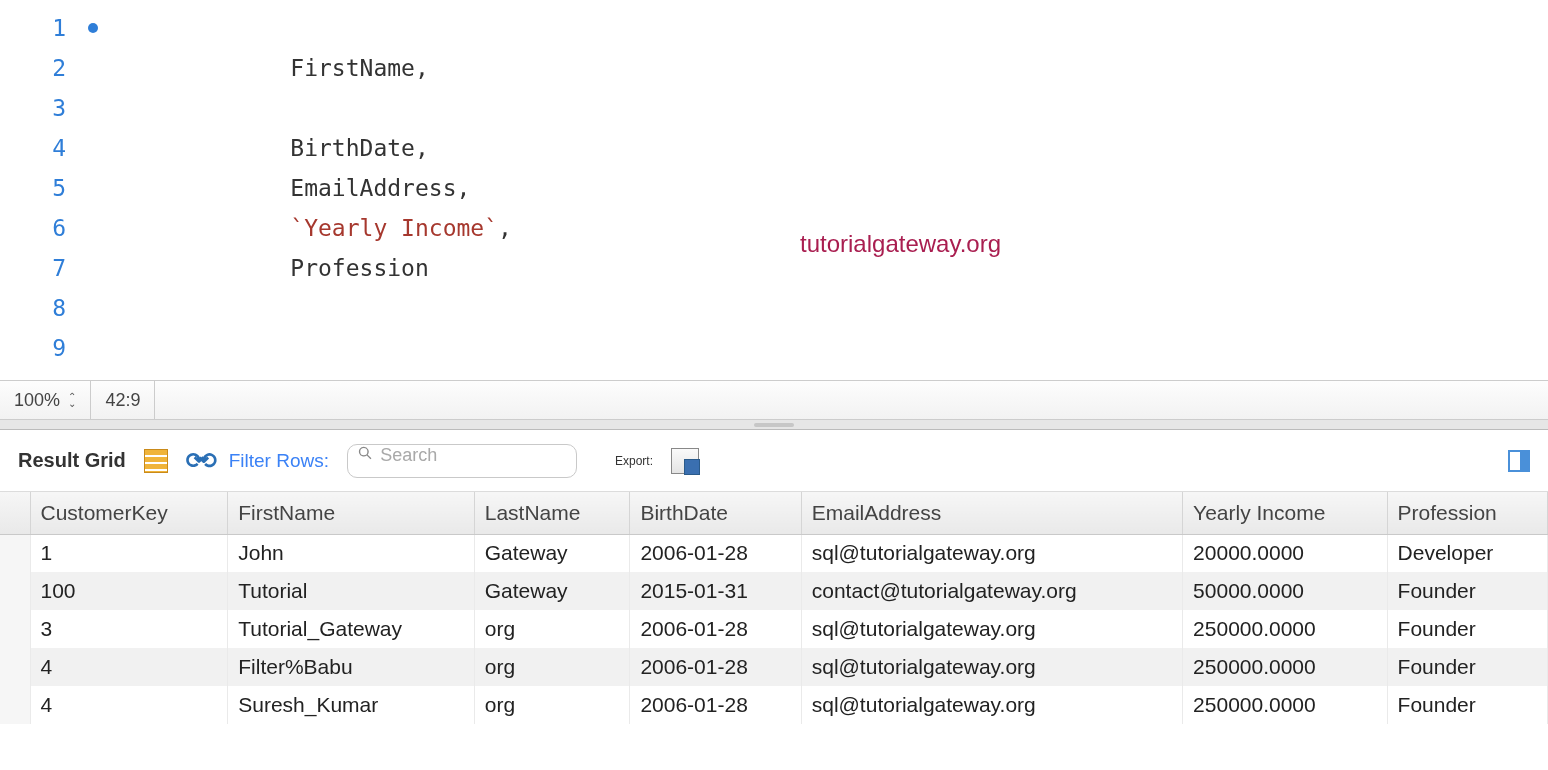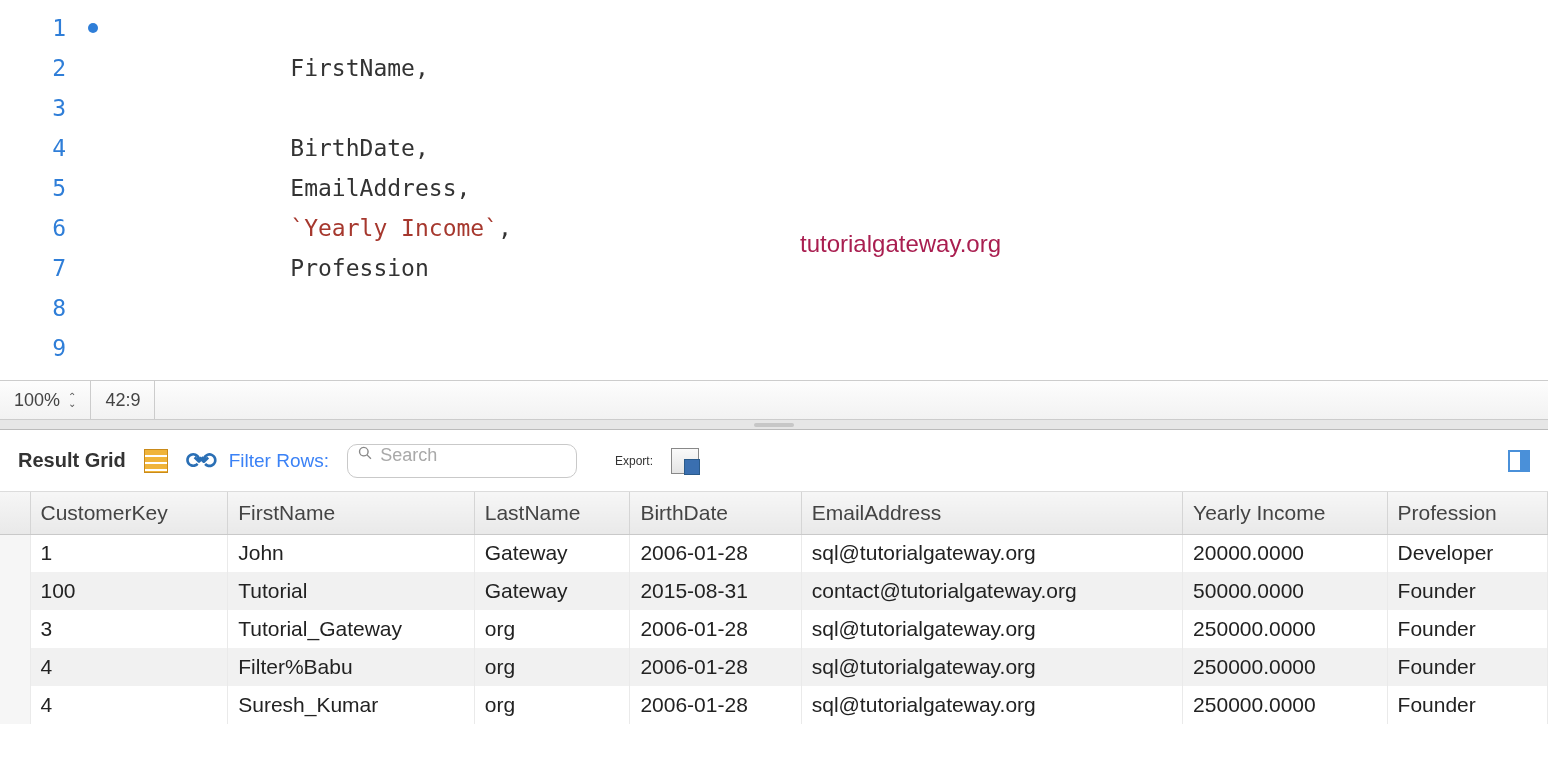--- a/index.html
+++ b/index.html
@@ -298,21 +298,21 @@
         <td>2006-01-28</td>
         <td>sql@tutorialgateway.org</td>
         <td>20000.0000</td>
         <td>Developer</td>
       </tr>
       <tr>
         <td class="rownum-td"></td>
         <td>100</td>
         <td>Tutorial</td>
         <td>Gateway</td>
-        <td>2015-08-31</td>
+        <td>2015-01-31</td>
         <td>contact@tutorialgateway.org</td>
         <td>50000.0000</td>
         <td>Founder</td>
       </tr>
       <tr>
         <td class="rownum-td"></td>
         <td>3</td>
         <td>Tutorial_Gateway</td>
         <td>org</td>
         <td>2006-01-28</td>

